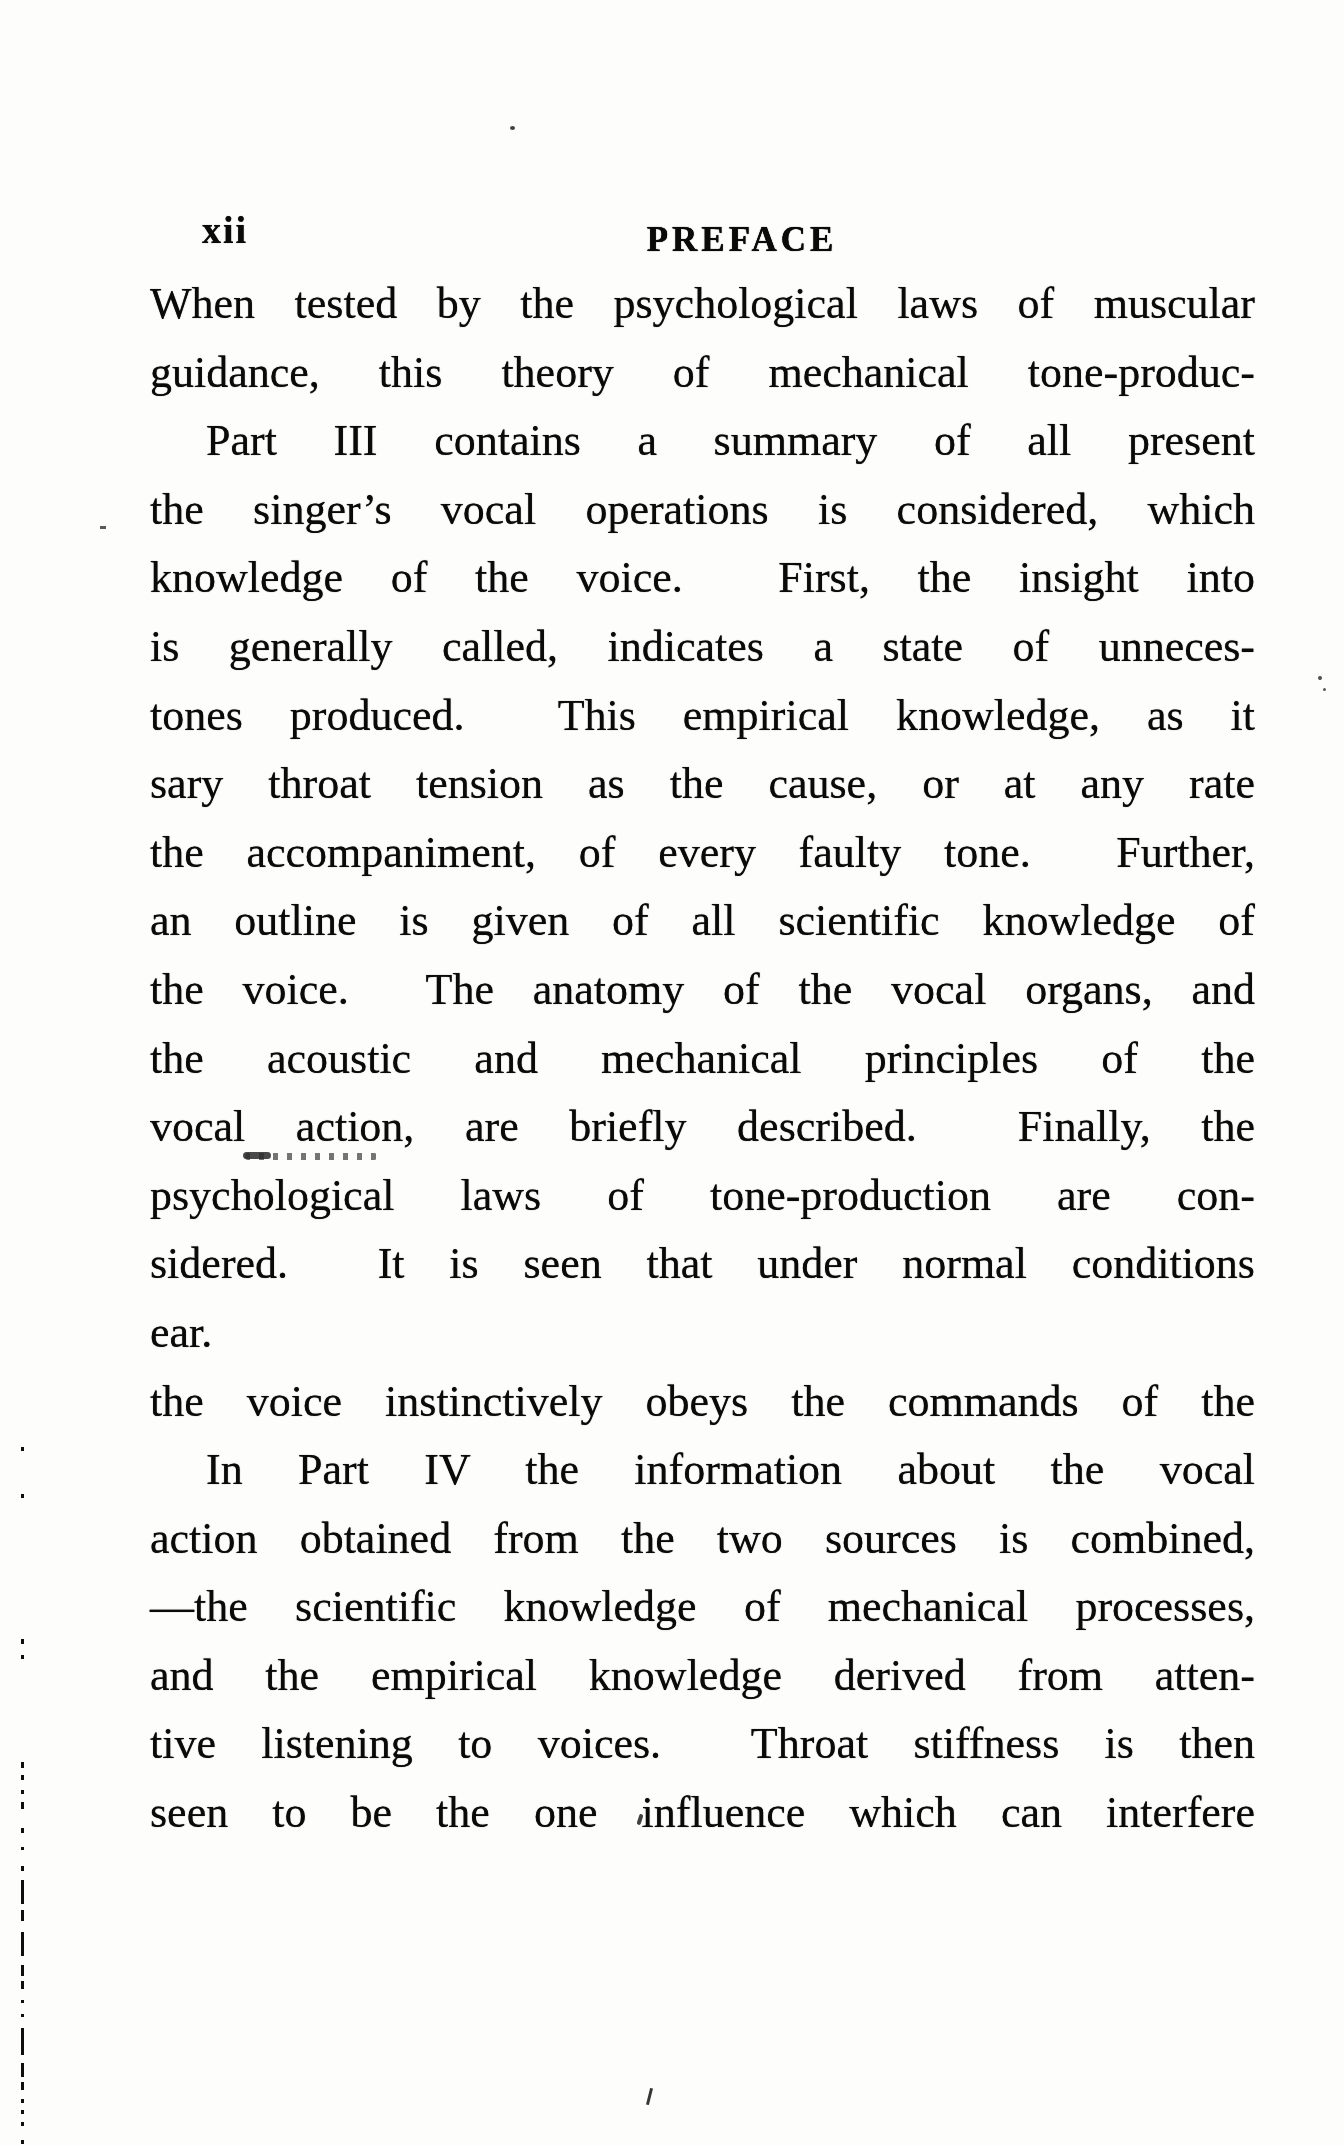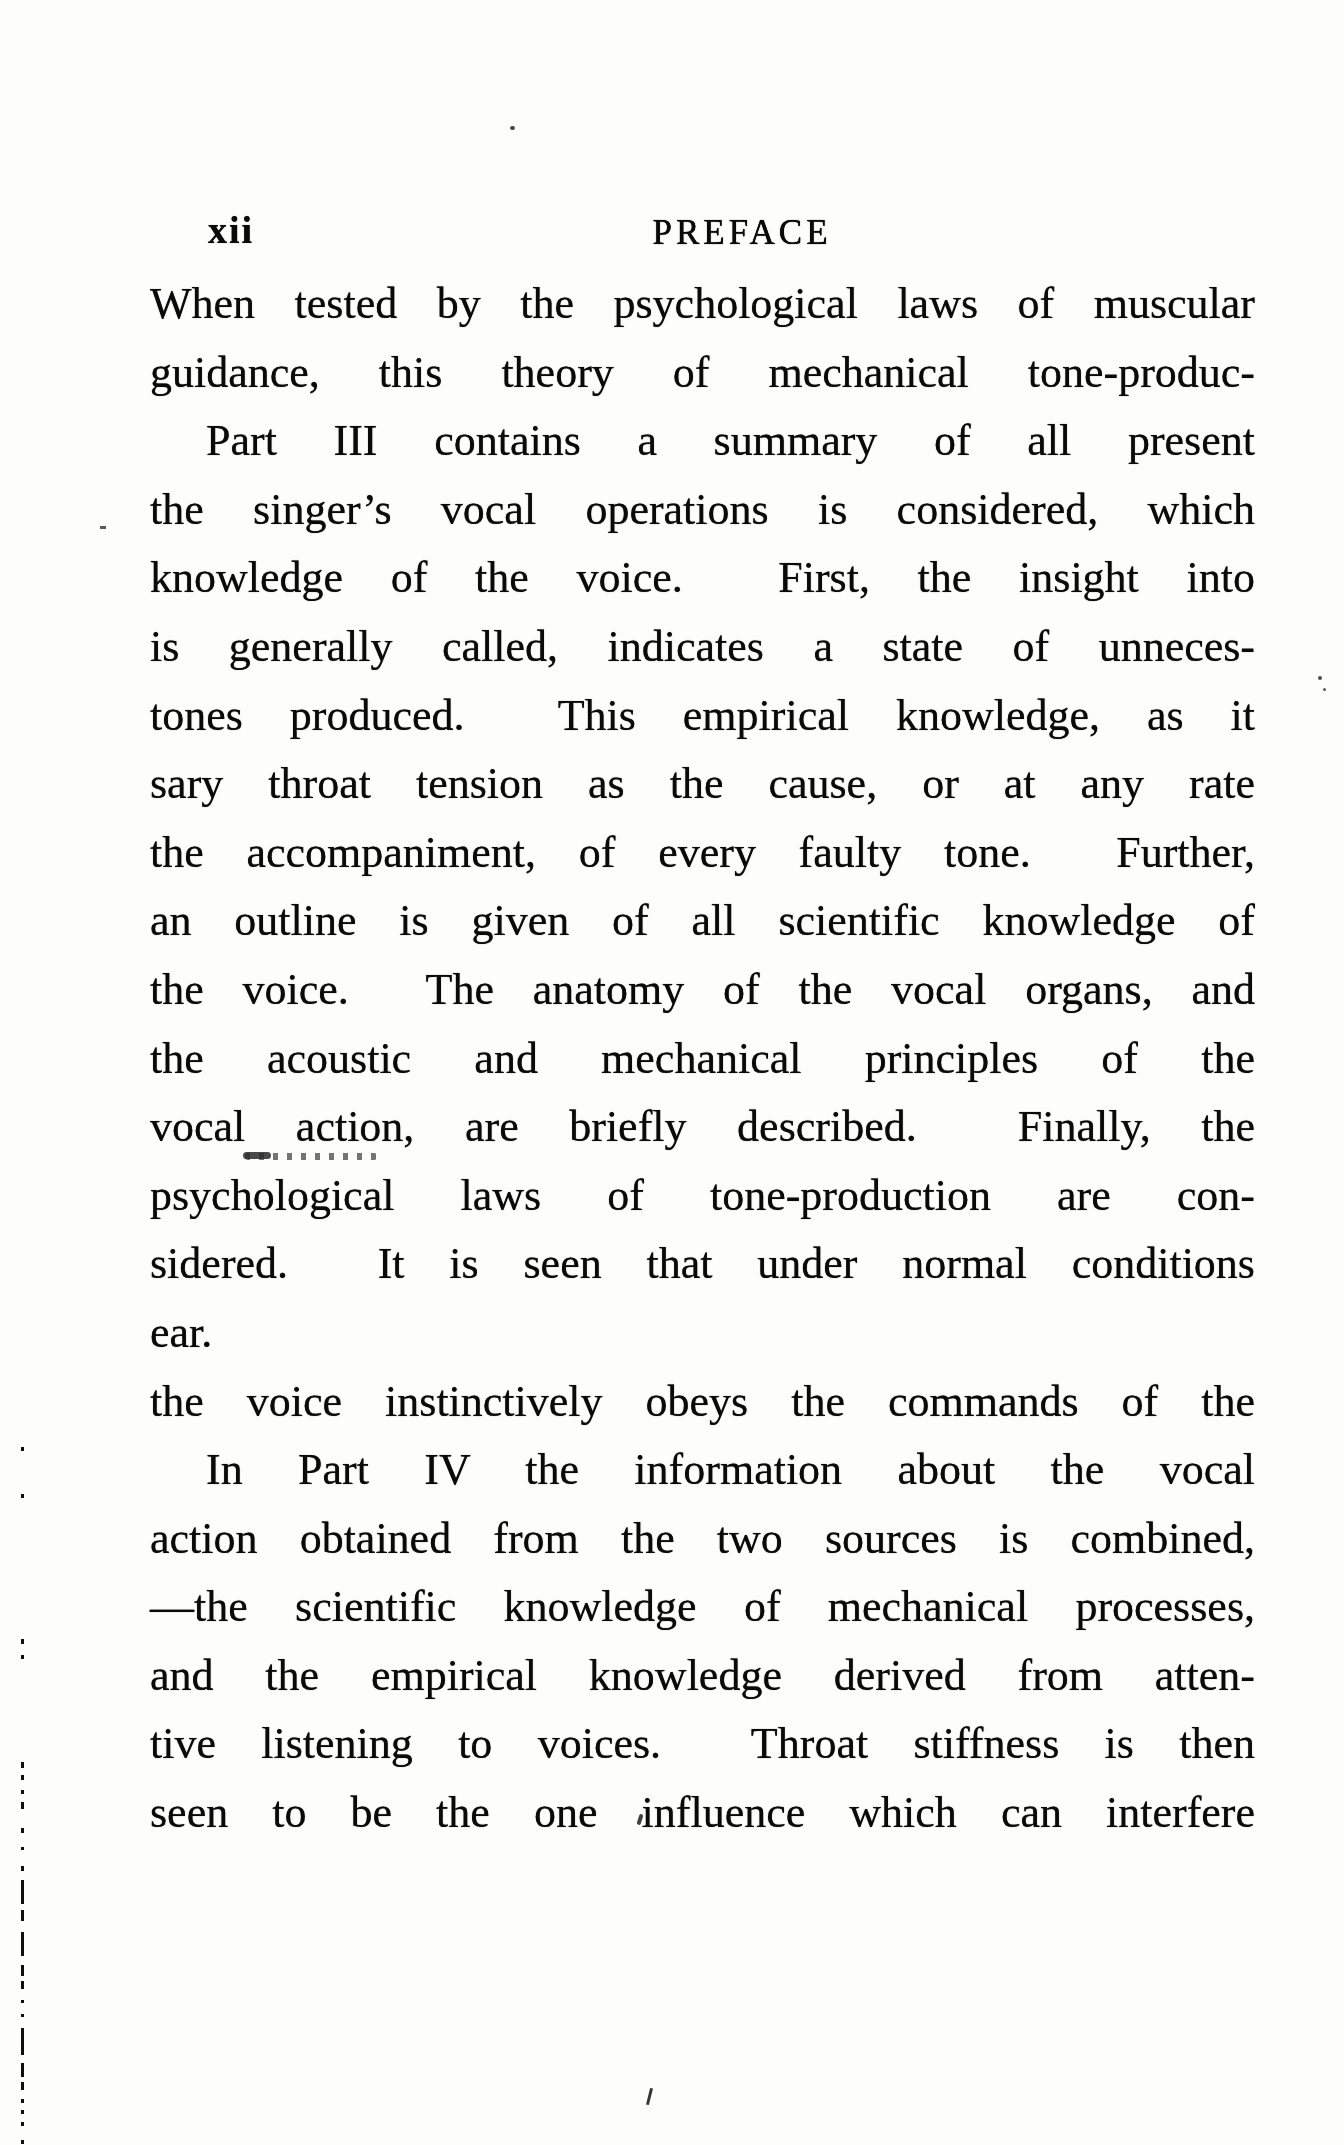--- a/index.html
+++ b/index.html
@@ -9,29 +9,29 @@
     background: var(--paper, #fdfdfc);
     color: var(--ink, #0a0a0a);
     font-family: "Liberation Serif", "DejaVu Serif", serif;
     overflow: hidden;
   }
   .page {
     position: absolute; inset: 0;
     background: var(--paper, #fdfdfc);
   }
   .header-pagenum {
-    position: absolute; left: 208px; top: 210px;
+    position: absolute; left: 202px; top: 210px;
     font-size: 38px; font-weight: bold; letter-spacing: 2px;
     line-height: 40px;
     text-shadow: 0 0 0.7px rgba(10,10,10,0.9);
   }
   .header-title {
-    position: absolute; left: 742px; top: 214px;
+    position: absolute; left: 742px; top: 221px;
     transform: translateX(-50%);
-    font-size: 35px; letter-spacing: 4px; font-weight: 400;
+    font-size: 35px; letter-spacing: 4px; font-weight: 700;
     line-height: 38px;
     text-shadow: 0 0 1px rgba(10,10,10,0.95), 0 0 0.5px rgba(10,10,10,0.9);
   }
   .text-block {
     position: absolute; left: 150px; top: 270px; width: 1105px;
   }
   .text-line {
     height: 68.6px; line-height: 68.6px;
     font-size: 44px;
     text-align: justify;

